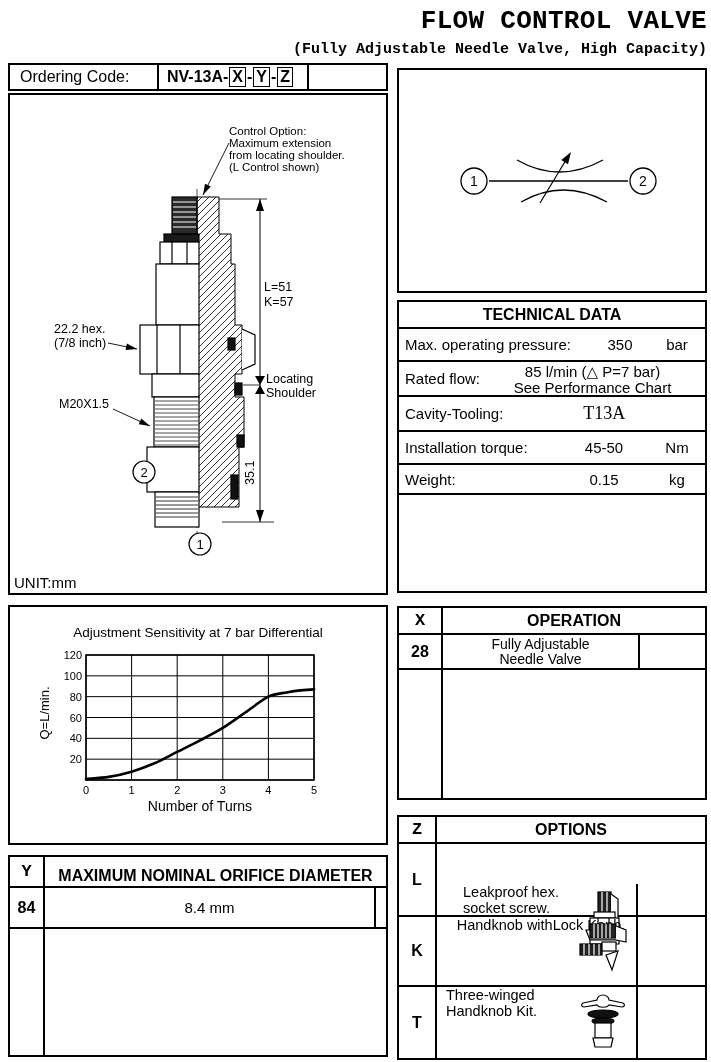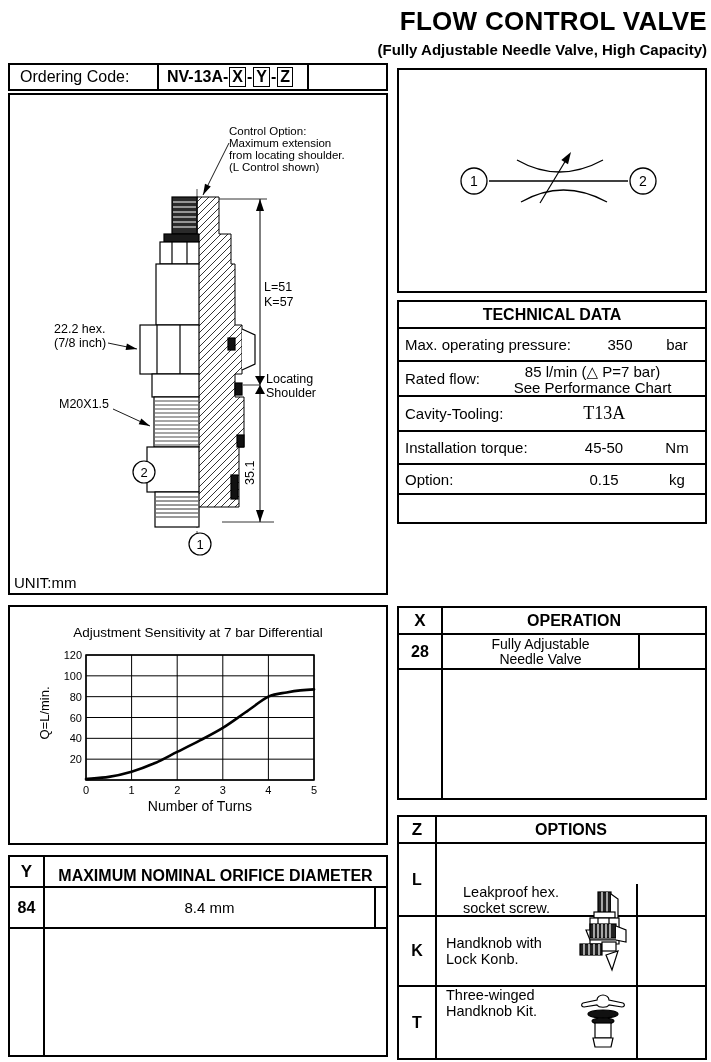--- a/index.html
+++ b/index.html
@@ -2,21 +2,21 @@
 <html><head>
 <meta charset="utf-8">
 <style>
   html,body{margin:0;padding:0;}
   body{
     width:711px;height:1062px;position:relative;background:#fff;color:#000;
     font-family:"Liberation Sans",sans-serif;overflow:hidden;
   }
   .abs{position:absolute;box-sizing:border-box;}
   .box{position:absolute;box-sizing:border-box;border:2px solid #000;background:#fff;}
-  .b{font-weight:bold;}
+  .b{font-weight:bold;font-family:Liberation Mono, monospace;}
   svg text{font-family:"Liberation Sans",sans-serif;fill:#000;}
   .hdr{display:flex;align-items:center;border-bottom:2px solid #000;box-sizing:border-box;}
   .codecell{display:flex;align-items:center;justify-content:center;font-weight:bold;box-sizing:border-box;border-right:2px solid #000;}
   .trow{display:flex;align-items:center;border-bottom:2px solid #000;box-sizing:border-box;font-size:15px;}
   .boxed{border:1.5px solid #000;padding:0 2px;margin:0 1px;}
 </style>
 </head>
 <body>
 
 <div class="abs b" style="right:4px;top:6px;font-size:26px;letter-spacing:.3px;">FLOW CONTROL VALVE</div>
@@ -155,21 +155,21 @@
       <path d="M118,90 Q160,114 204,90"></path>
       <path d="M122,132 Q164,108 208,132"></path>
       <line x1="141" y1="133" x2="167" y2="90" stroke-width="1.2"></line>
     </g>
     <polygon points="172,82 169,94.3 162.3,90.1" fill="#000"></polygon>
     <text x="75" y="116" font-size="14" text-anchor="middle">1</text>
     <text x="244" y="116" font-size="14" text-anchor="middle">2</text>
   </svg>
 </div>
 
-<div class="box" style="left:397px;top:300px;width:310px;height:224px;">
+<div class="box" style="left:397px;top:300px;width:310px;height:293px;">
   <div class="hdr" style="height:27px;justify-content:center;font-size:16px;font-weight:bold;">TECHNICAL DATA</div>
   <div class="trow" style="height:33px;">
     <span style="flex:1;padding-left:6px;">Max. operating pressure:</span>
     <span style="width:58px;text-align:center;">350</span>
     <span style="width:56px;text-align:center;">bar</span>
   </div>
   <div class="trow" style="height:35px;align-items:flex-start;">
     <span style="padding-left:6px;padding-top:8px;">Rated flow:</span>
     <span style="flex:1;text-align:center;line-height:16px;padding-top:2px;">
       <span style="display:block;">85 l/min (△ P=7 bar)</span>
@@ -179,21 +179,21 @@
   <div class="trow" style="height:35px;">
     <span style="padding-left:6px;">Cavity-Tooling:</span>
     <span style="flex:1;text-align:center;font-family:'Liberation Serif',serif;font-size:18px;">T13A</span>
   </div>
   <div class="trow" style="height:33px;">
     <span style="flex:1;padding-left:6px;">Installation torque:</span>
     <span style="width:90px;text-align:center;">45-50</span>
     <span style="width:56px;text-align:center;">Nm</span>
   </div>
   <div class="trow" style="height:30px;">
-    <span style="flex:1;padding-left:6px;">Option:</span>
+    <span style="flex:1;padding-left:6px;">Weight:</span>
     <span style="width:90px;text-align:center;">0.15</span>
     <span style="width:56px;text-align:center;">kg</span>
   </div>
 </div>
 
 <div class="box" style="left:8px;top:605px;width:380px;height:240px;">
   <div class="abs" style="left:0;right:0;top:18px;text-align:center;font-size:13.5px;">Adjustment Sensitivity at 7 bar Differential</div>
   <div class="abs" style="left:34px;top:106px;transform:translate(-50%,-50%) rotate(-90deg);white-space:nowrap;font-size:13px;">Q=L/min.</div>
   <div class="abs" style="left:76px;width:228px;top:191px;text-align:center;font-size:14px;">Number of Turns</div>
   <svg id="chart-svg" width="376" height="236" viewBox="0 0 376 236">
@@ -280,21 +280,21 @@
           <path d="M8,40 L45,40 L41,50 L12,50 Z"></path>
           <path d="M12,50 L41,50 L41,54 L12,54 Z"></path>
         </g>
       </svg>
     </span>
     <span style="flex:1;"></span>
   </div>
 
   <div style="display:flex;height:70px;border-bottom:2px solid #000;box-sizing:border-box;">
     <span class="codecell" style="width:38px;font-size:16px;">K</span>
-    <span style="width:201px;border-right:2px solid #000;position:relative;display:flex;flex-direction:column;justify-content:center;padding-left:9px;font-size:14.5px;line-height:16px;box-sizing:border-box;">
+    <span style="width:201px;border-right:2px solid #000;position:relative;display:flex;flex-direction:row;justify-content:center;padding-left:9px;font-size:14.5px;line-height:16px;box-sizing:border-box;">
       <span>Handknob with</span>
       <span>Lock Konb.</span>
       <svg class="abs" style="right:4px;top:5px;" width="56" height="58" viewBox="0 0 56 58">
         <g stroke="#000" fill="#fff" stroke-width="1.2">
           <rect x="14" y="2" width="26" height="14" fill="#222"></rect>
           <line x1="18" y1="2" x2="18" y2="16" stroke="#fff"></line>
             <line x1="22" y1="2" x2="22" y2="16" stroke="#fff"></line>
           <line x1="26" y1="2" x2="26" y2="16" stroke="#fff"></line>
             <line x1="30" y1="2" x2="30" y2="16" stroke="#fff"></line>
           <line x1="34" y1="2" x2="34" y2="16" stroke="#fff"></line>

